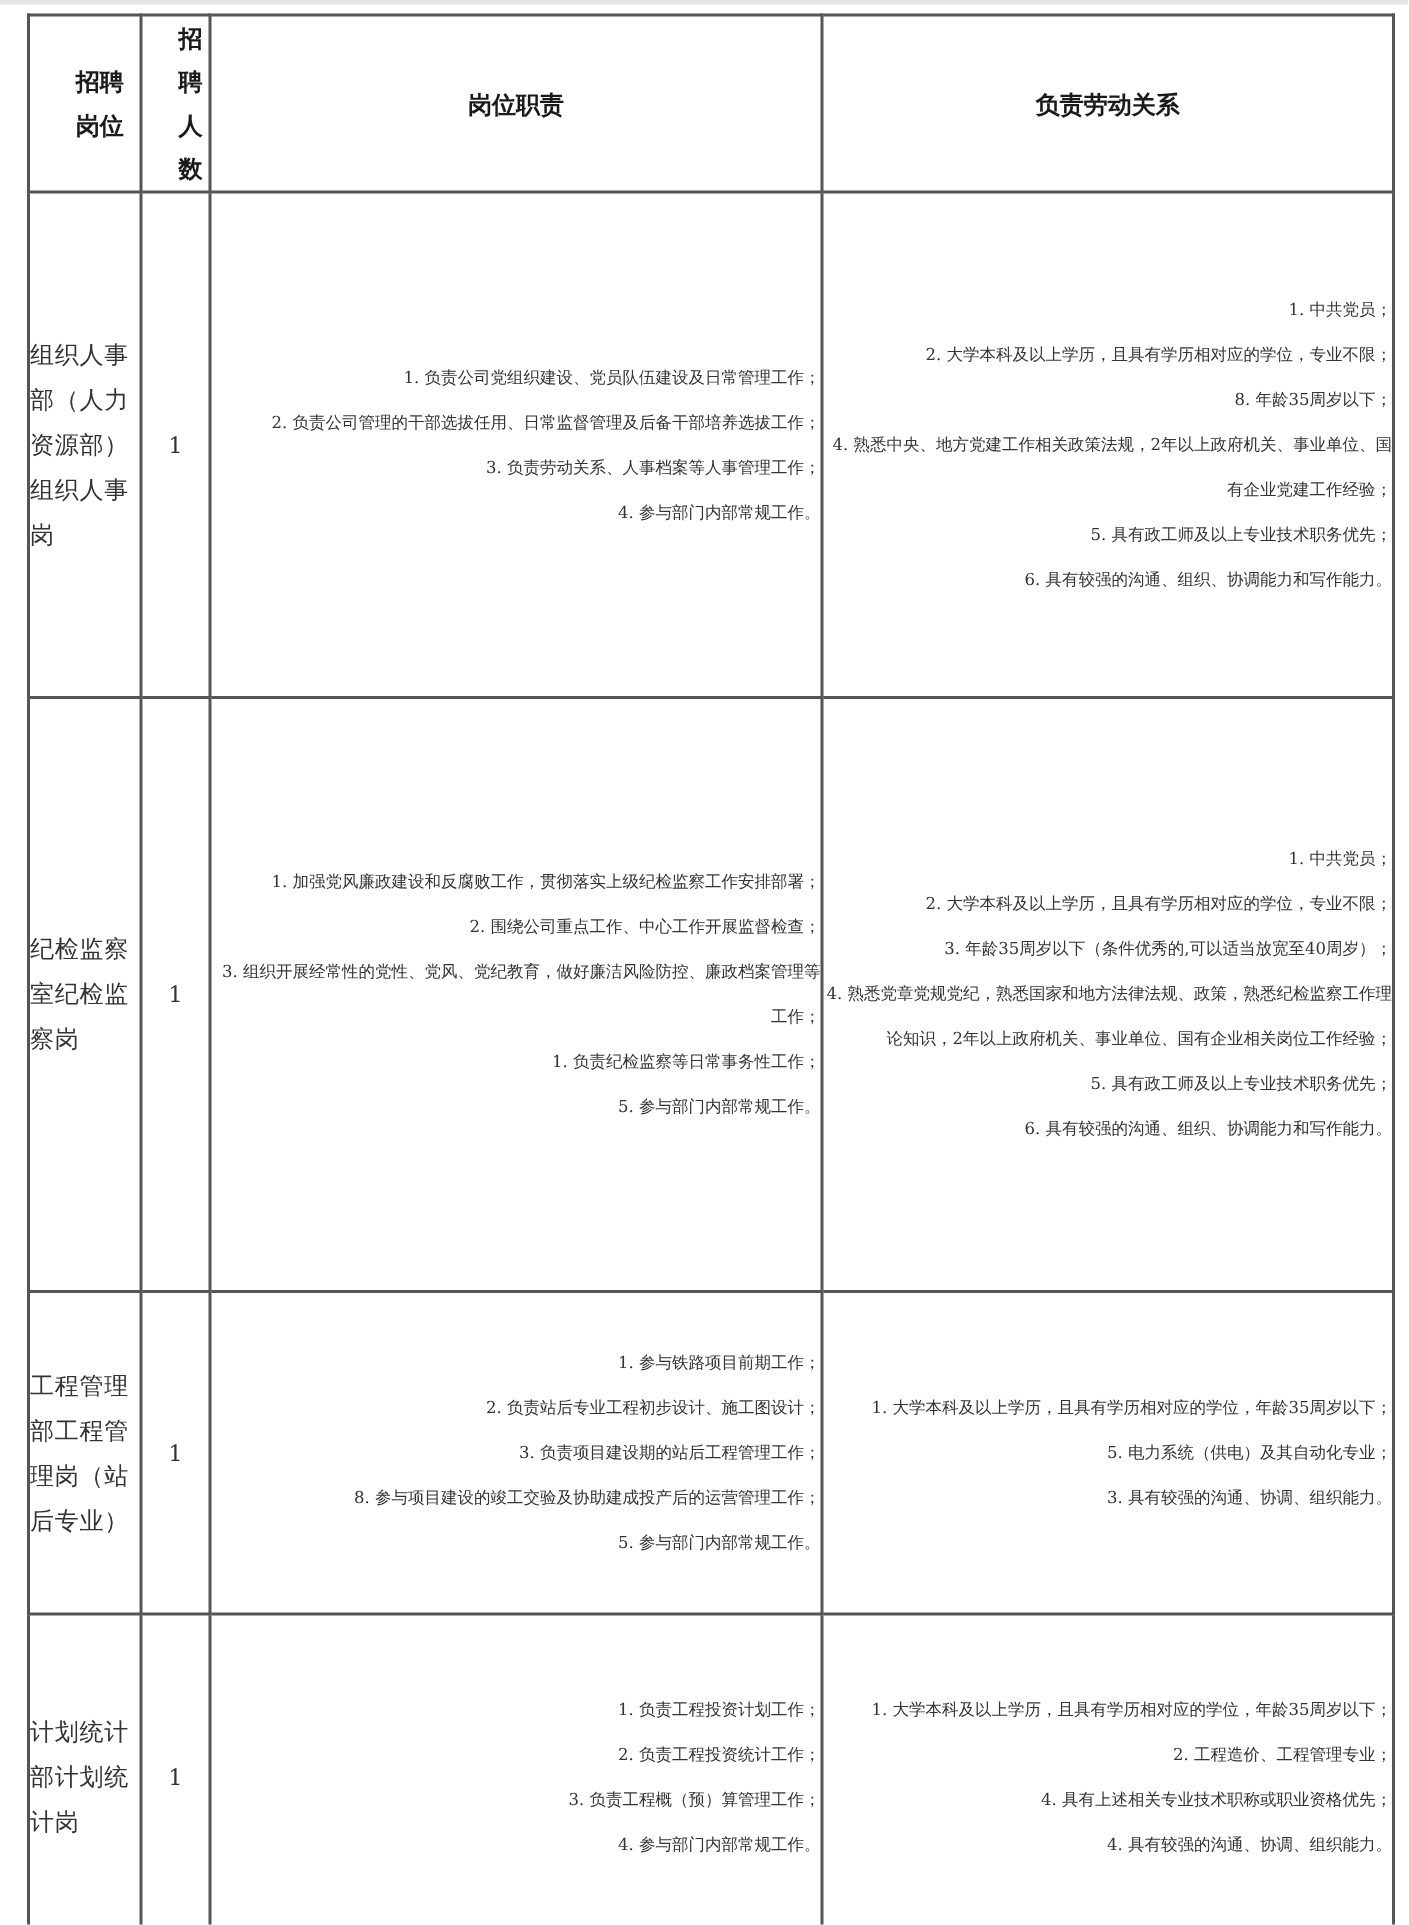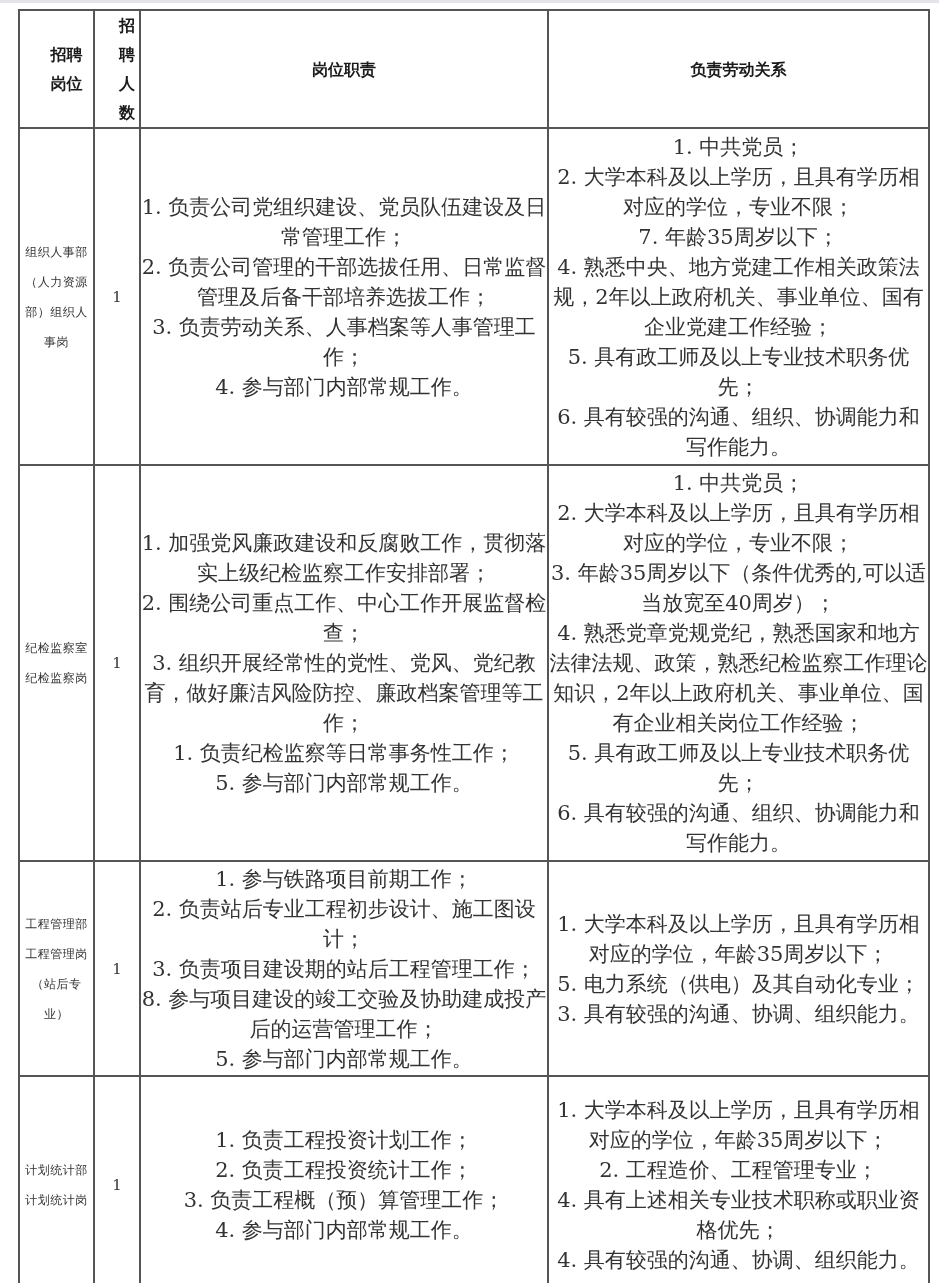--- a/index.html
+++ b/index.html
@@ -43,36 +43,36 @@
       font-weight: bold;
       font-size: 16px;
       color: #1a1a1a;
       text-align: center;
       line-height: 29px;
       height: 94px;
     }
     th .hl { display: block; margin-left: 20px; }
 
     td.pos {
-      font-size: 12px;
+      font-size: 16px;
       line-height: 30px;
-      text-align: center;
+      text-align: left;
       padding: 0 1px;
       word-break: break-all;
       letter-spacing: 0.5px;
     }
     td.num {
       font-size: 15px;
       text-align: center;
     }
     td.duty, td.req {
-      font-size: 21px;
+      font-size: 11px;
       line-height: 30px;
       padding: 0 2px 0 1px;
-      text-align: center;
+      text-align: right;
     }
     .line { display: block; white-space: normal; word-break: break-all; }
 
     tr.r1 td { height: 335px; }
     tr.r2 td { height: 394px; }
     tr.r3 td { height: 213px; }
     tr.r4 td { height: 215px; }
     tr.r5 td { height: 30px; }
   </style>
 </head>
@@ -108,21 +108,21 @@
       <td class="num">1</td>
       <td class="duty">
         <span class="line">1. 负责公司党组织建设、党员队伍建设及日常管理工作；</span>
         <span class="line">2. 负责公司管理的干部选拔任用、日常监督管理及后备干部培养选拔工作；</span>
         <span class="line">3. 负责劳动关系、人事档案等人事管理工作；</span>
         <span class="line">4. 参与部门内部常规工作。</span>
       </td>
       <td class="req">
         <span class="line">1. 中共党员；</span>
         <span class="line">2. 大学本科及以上学历，且具有学历相对应的学位，专业不限；</span>
-        <span class="line">7. 年龄35周岁以下；</span>
+        <span class="line">8. 年龄35周岁以下；</span>
         <span class="line">4. 熟悉中央、地方党建工作相关政策法规，2年以上政府机关、事业单位、国有企业党建工作经验；</span>
         <span class="line">5. 具有政工师及以上专业技术职务优先；</span>
         <span class="line">6. 具有较强的沟通、组织、协调能力和写作能力。</span>
       </td>
     </tr>
 
     <tr class="r2">
       <td class="pos">纪检监察室纪检监察岗</td>
       <td class="num">1</td>
       <td class="duty">

